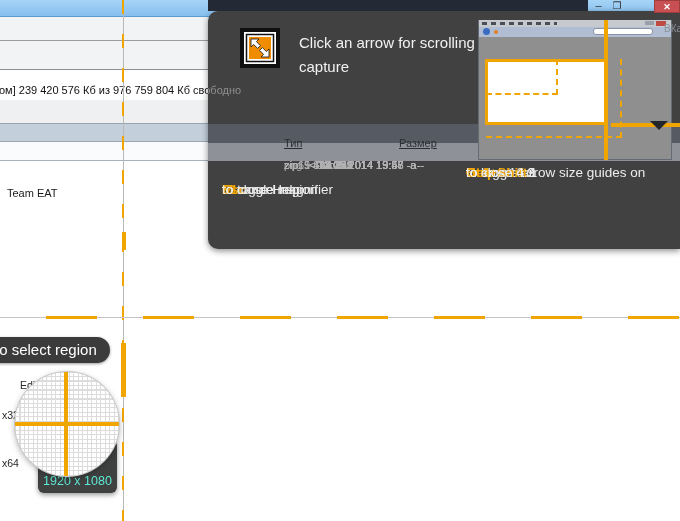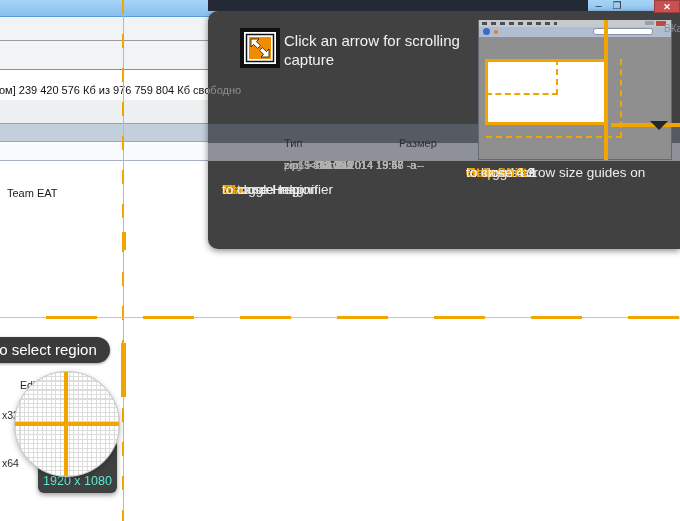--- a/index.html
+++ b/index.html
@@ -42,27 +42,27 @@
   .hguide{left:0;top:317px;width:680px;height:1px;background:#c4c4c4;}
   .hguide-dash{left:0;top:316px;width:680px;height:3px;
     background:repeating-linear-gradient(90deg,transparent 0 46px,#F0A500 46px 97px);}
 
   
   .panel{left:208px;top:11px;width:472px;height:238px;background:#414141;
     border-radius:10px 0 0 10px;overflow:hidden;box-shadow:0 2px 6px rgba(0,0,0,.45);}
   .panel .gband1{left:0;top:113px;width:472px;height:19px;background:#565b63;}
   .panel .gband2{left:0;top:132px;width:472px;height:18px;background:#8e9298;}
   .panel .gdisk{left:-217px;top:73px;font-size:11px;color:#8f8f8f;white-space:nowrap;}
-  .panel .ghead{font-size:11px;color:#2b2e33;top:126px;}
+  .panel .ghead{font-size:11px;color:#2b2e33;top:126px;text-decoration:underline;}
   .panel .ghead.h-type{left:76px;}
   .panel .ghead.h-size{left:166px;margin-left:25px;}
   .ghost-rows{left:62px;top:146px;width:330px;}
   .ghost-rows .frow{color:#b2b2b2;}
 
-  .caption{left:284px;top:31px;width:178px;font-size:15px;line-height:19px;color:#f2f2f2;}
+  .caption{left:299px;top:31px;width:178px;font-size:15px;line-height:24px;color:#f2f2f2;}
   .hints{font-size:13.5px;color:#ededed;white-space:nowrap;}
   .hints .hint{position:relative;}
   .hints-left{left:222px;top:182px;}
   .hints-left .hint{height:21.5px;}
   .hints-right{left:466px;top:165px;}
   .hints-right .hint{height:19.4px;}
   .key{position:relative;color:#F0A500;font-weight:bold;margin-right:5px;}
 
   .capicon{left:240px;top:28px;width:40px;height:40px;cursor:pointer;}
 

